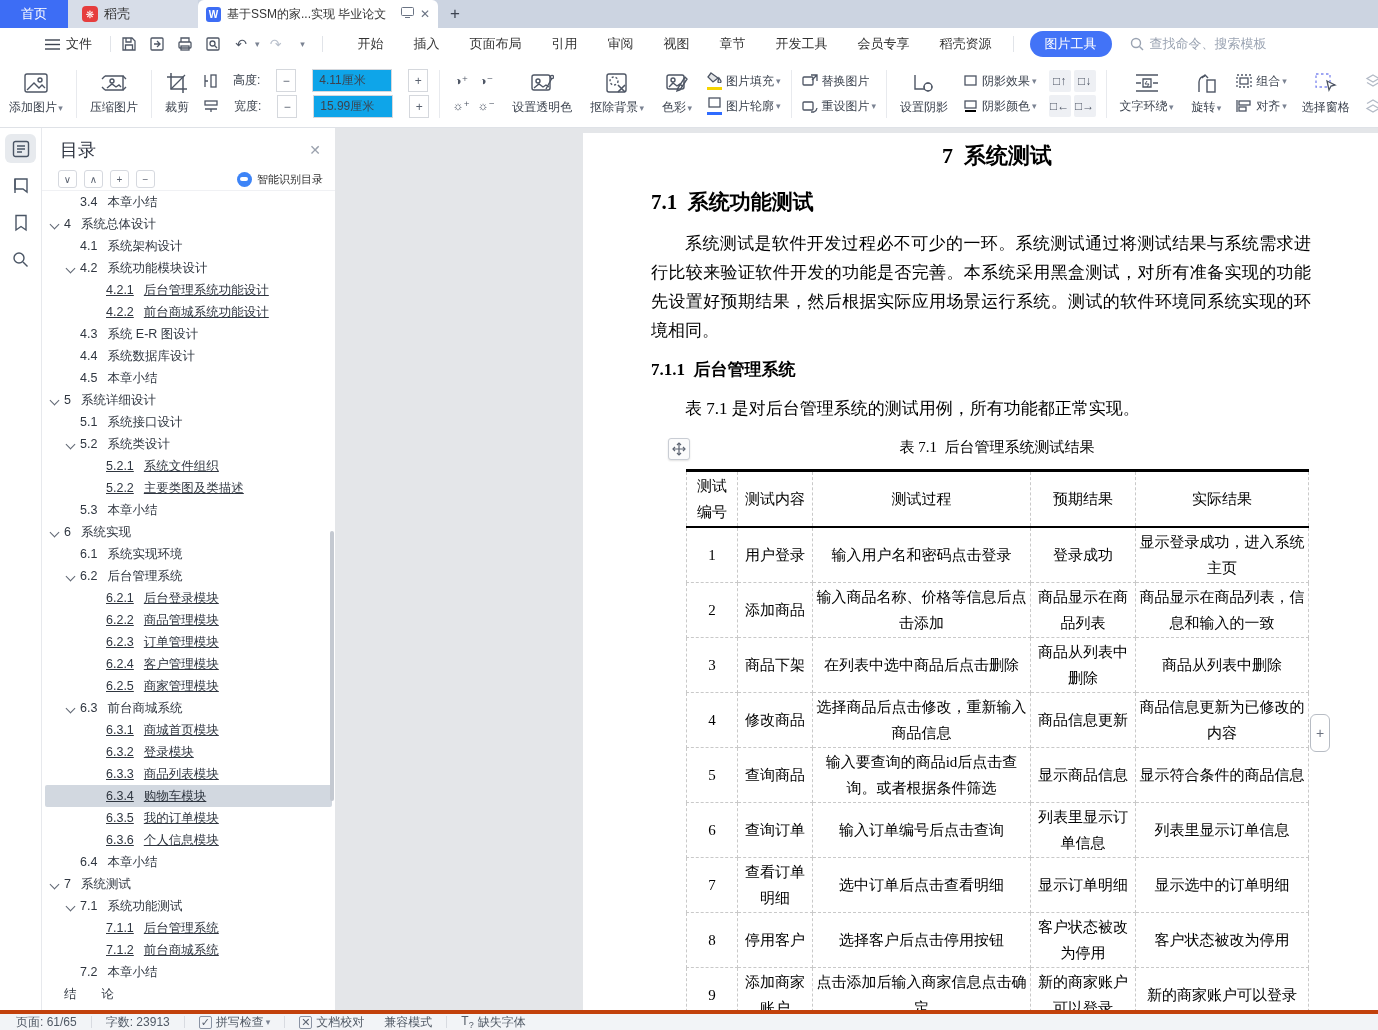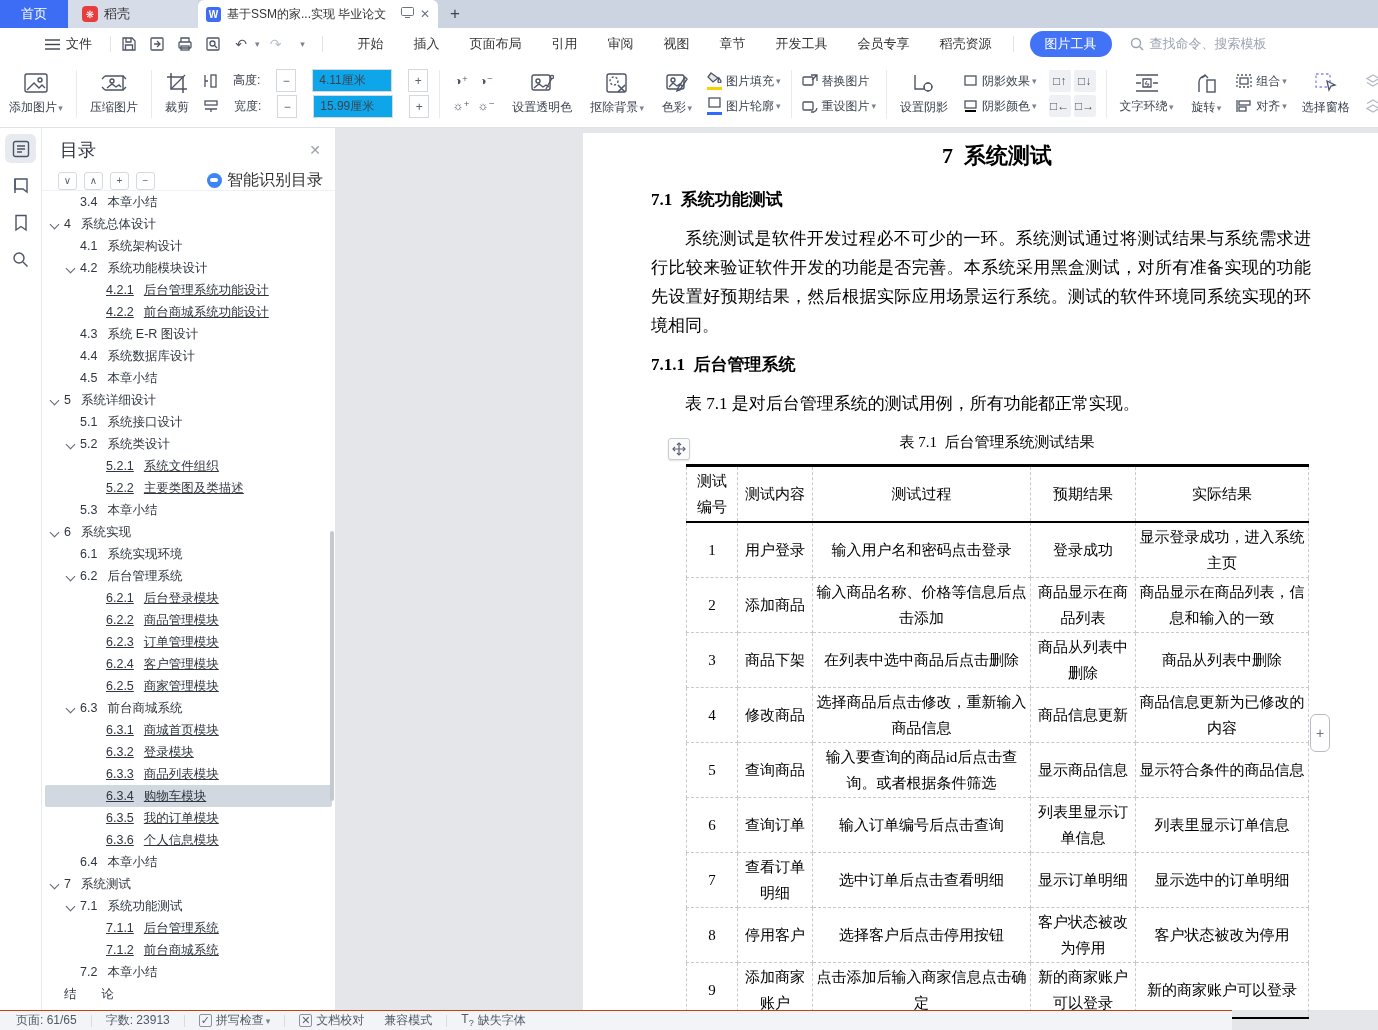--- a/index.html
+++ b/index.html
@@ -67,21 +67,21 @@
   .sbtn.active { background:#e7eaee; }
 
   
   .toc { position:absolute; left:42px; top:128px; width:293px; height:882px; background:#fff; }
   .toc-head { display:flex; align-items:center; justify-content:space-between; padding:10px 14px 0 18px; }
   .toc-title { font-size:18px; color:#2d3340; }
   .toc-close { color:#9aa1ad; font-size:14px; cursor:pointer; }
   .toc-tools { display:flex; align-items:center; padding:8px 12px 6px 16px; gap:7px; }
   .tbtn { width:19px; height:18px; border:1px solid #d6d9df; border-radius:3px; display:flex;
     align-items:center; justify-content:center; font-size:10px; color:#5a6270; background:#fff; }
-  .smart { margin-left:auto; display:flex; align-items:center; gap:5px; font-size:16px; color:#333; }
+  .smart { margin-left:auto; display:flex; align-items:center; gap:5px; font-size:11px; color:#333; }
   .ai-dot { width:15px; height:15px; border-radius:50%; background:#3d84f7; position:relative; }
   .ai-dot:after { content:""; position:absolute; left:3px; top:5px; width:8px; height:4px;
     border-radius:2px; background:#fff; }
   .toc-list { position:absolute; left:0; right:0; top:62px; bottom:4px; overflow:hidden;
     font-size:12.5px; color:#2f3640; border-top:1px solid #f0f1f4;}
   .toc-row { height:22px; display:flex; align-items:center; margin:0 3px; border-radius:2px; cursor:pointer; white-space:nowrap;}
   .toc-row .num { margin-right:10px; }
   .toc-row.lvl1 { padding-left:19px; }
   .toc-row.lvl2 { padding-left:35px; }
   .toc-row.lvl3 { padding-left:61px;text-decoration:underline; }
@@ -91,42 +91,42 @@
     border-left:1.4px solid #5f6673; border-bottom:1.4px solid #5f6673; transform:rotate(-45deg); }
   .toc-scroll { position:absolute; right:1px; top:403px; width:4px; height:270px;
     background:#c4c9d1; border-radius:2px; }
 
   
   .canvas { position:absolute; left:335px; top:128px; width:1043px; height:882px; background:#e4e6e9; }
   .page { position:absolute; left:248px; top:5px; width:795px; height:877px; background:#fff; }
   .content { position:absolute; left:68px; top:0; width:660px; color:#000;
     font-family:"Liberation Serif","DejaVu Serif",serif; }
   .doc-h1 { margin:8px 0 0 35px; width:622px; text-align:center; font-size:22px; font-weight:bold; white-space:pre; }
-  .doc-h2 { margin-top:17px; font-size:17px; font-weight:bold; white-space:pre; }
+  .doc-h2 { margin-top:17px; font-size:21px; font-weight:bold; white-space:pre; }
   .doc-p  { margin-top:13px; font-size:17px; line-height:29px; text-align:justify; text-indent:2em; }
   .doc-h3 { margin-top:13px; font-size:17px; font-weight:bold; white-space:pre; }
   .doc-cap { margin:15px 0 0 35px; width:622px; text-align:center; font-size:15px; white-space:pre; }
   .dtable { margin:12px 0 0 35px; border-collapse:collapse; table-layout:fixed; width:622px;
     font-size:15px; border-top:3px solid #000; border-bottom:2.5px solid #000; }
   .dtable th, .dtable td { border:1px dashed #c9c9c9; text-align:center; vertical-align:middle;
     font-weight:normal; line-height:26px; padding:1px 3px; }
   .dtable thead tr { height:55px; }
   .dtable thead th { border-bottom:2px solid #000; }
   .dtable tbody tr { height:54px; }
   .idcol { font-family:"Liberation Serif","DejaVu Serif",serif; }
   .tbl-handle { position:absolute; left:333px; top:310px; width:22px; height:22px; background:#fbfbfc;
     border:1px solid #c9cdd4; border-radius:3px; display:flex; align-items:center; justify-content:center;
     color:#5a6270; box-shadow:0 1px 2px rgba(0,0,0,.12); cursor:move; }
   .add-col { position:absolute; left:975px; top:586px; width:20px; height:38px; background:#fff;
     border:1px solid #b7bcc4; border-radius:6px; display:flex; align-items:center; justify-content:center;
     color:#6b7280; font-size:14px; cursor:pointer; }
 
   
-  .statusbar { position:absolute; left:0; top:1010px; width:1232px; height:20px; background:#f2f4f7;
-    border-top:1px solid #c2410c; display:flex; align-items:center; font-size:12px; color:#515a66;
+  .statusbar { position:absolute; left:0; top:1010px; width:1378px; height:20px; background:#f2f4f7;
+    border-top:4px solid #c2410c; display:flex; align-items:center; font-size:12px; color:#515a66;
     padding-left:10px; gap:8px; }
   .sitem { display:flex; align-items:center; gap:4px; padding:0 6px; white-space:nowrap; }
   .sdiv { width:1px; height:12px; background:#d8dbe1; }
   .sicon { font-size:11px; color:#5a6270; border:1px solid #8a93a3; border-radius:2px; width:13px; height:13px;
     display:flex; align-items:center; justify-content:center; line-height:1; }
 </style>
 </head>
 <body>
 
 <div class="tabbar">

